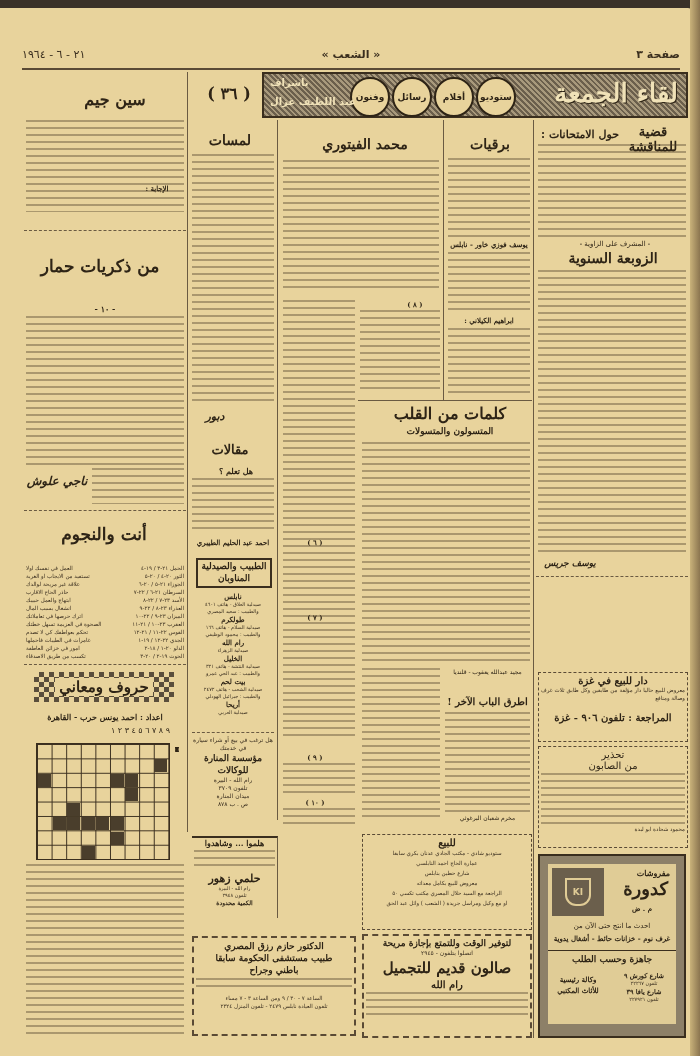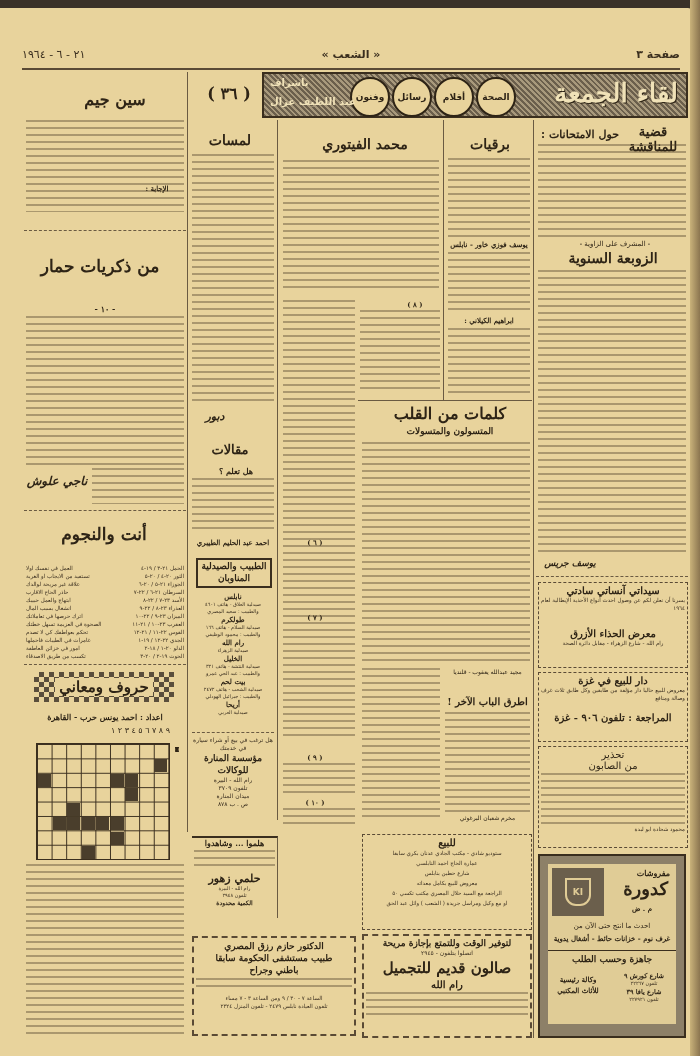--- a/index.html
+++ b/index.html
@@ -39,21 +39,21 @@
 
   <div class="mast">
     <span class="pg">صفحة ٣</span>
     <span class="np">« الشعب »</span>
     <span class="dt">٢١ - ٦ - ١٩٦٤</span>
     <div class="rule"></div>
   </div>
 
   <div class="banner" style="top:64px;">
     <span class="title">لقاء الجمعة</span>
-    <span class="circ" style="left:212px">الصحة</span>
+    <span class="circ" style="left:212px">ستوديو</span>
     <span class="circ" style="left:170px">أقلام</span>
     <span class="circ" style="left:128px">رسائل</span>
     <span class="circ" style="left:86px">وفنون</span>
     <span class="sup">باشراف</span>
     <span class="ed">عبد اللطيف غزال</span>
   </div>
 
   <div class="vrule" style="left:187px;top:64px;height:760px"></div>
   <div class="vrule" style="left:277px;top:112px;height:700px"></div>
   <div class="vrule" style="left:443px;top:112px;height:280px"></div>
@@ -167,26 +167,20 @@
   </div>
 
   <div class="ad" style="left:362px;top:926px;width:170px;height:104px;border:2px dashed #5a4a35">
     <div class="hd" style="font-size:9px">لتوفير الوقت وللتمتع بإجازة مريحة</div>
     <div class="txt" style="text-align:center;font-size:6px;line-height:9px">اتصلوا بتلفون - ٢٩٤٥</div>
     <div class="hd" style="font-size:15px;line-height:22px">صالون قديم للتجميل</div>
     <div class="hd" style="font-size:10px">رام الله</div>
     <div class="txt lines" style="height:24px;margin-top:2px"></div>
   </div>
 
-  <div class="ad" style="left:538px;top:574px;width:150px;height:86px">
-    <div class="hd" style="font-size:10px">سيداتي آنساتي سادتي</div>
-    <div class="txt" style="font-size:5.5px;line-height:8px;height:32px">يسرنا أن نعلن لكم عن وصول احدث أنواع الأحذية الإيطالية لعام ١٩٦٤</div>
-    <div class="hd" style="font-size:10px">معرض الحذاء الأزرق</div>
-    <div class="txt" style="text-align:center;font-size:5.5px;line-height:8px">رام الله - شارع الزهراء - مقابل دائرة الصحة</div>
-  </div>
 
   <div class="ad" style="left:538px;top:664px;width:150px;height:70px">
     <div class="hd" style="font-size:10px">دار للبيع في غزة</div>
     <div class="txt" style="font-size:5.5px;line-height:8px;height:26px">معروض للبيع حاليا دار مؤلفة من طابقين وكل طابق ثلاث غرف وصالة ومنافع</div>
     <div class="hd" style="font-size:10px">المراجعة : تلفون ٩٠٦ - غزة</div>
   </div>
 
   <div class="ad" style="left:538px;top:738px;width:150px;height:102px">
     <div class="hd" style="font-size:10px;font-weight:normal">تحذير</div>
     <div class="hd" style="font-size:10px;font-weight:normal">من الصابون</div>

